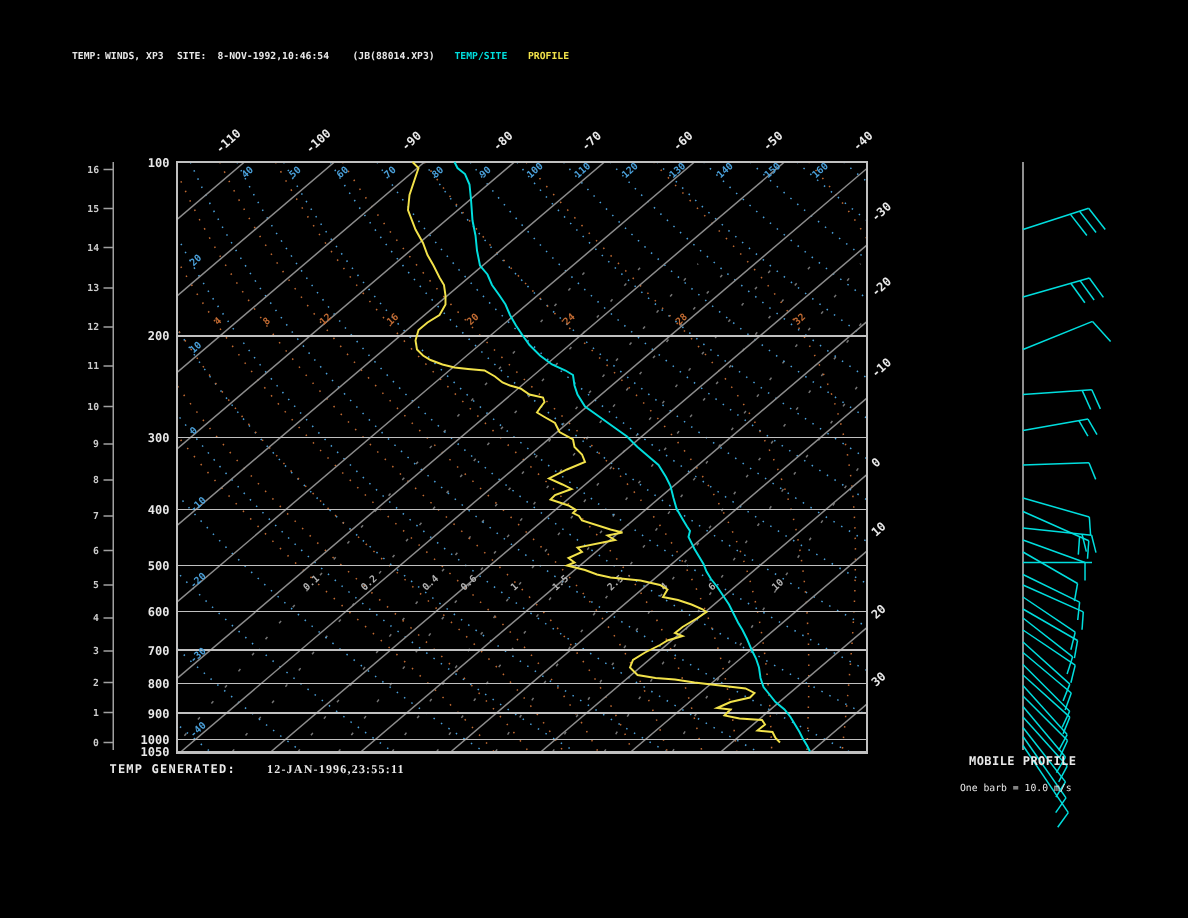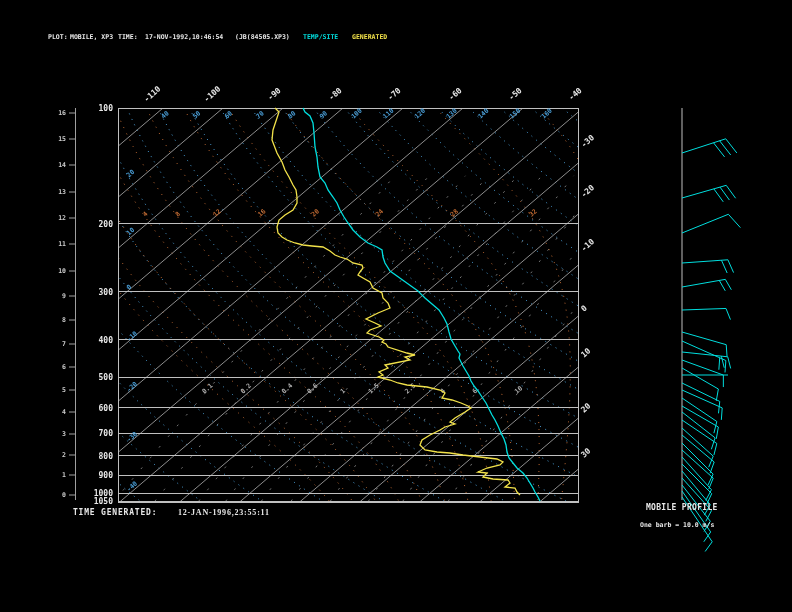--- a/index.html
+++ b/index.html
@@ -9,21 +9,21 @@
   .t-site-l{left:48px;top:33px;}
   .t-site-v{left:70px;top:33px;}
   .t-time-l{left:118px;top:33px;}
   .t-time-v{left:145px;top:33px;}
   .t-file{left:235px;top:33px;}
   .t-temp{left:303px;top:33px;color:#00dede;}
   .t-dew{left:352px;top:33px;color:#f2e24a;}
   .f-label{left:73px;top:508px;font-size:8px;letter-spacing:0.8px;}
   .f-value{left:178px;top:508px;font-size:8px;letter-spacing:0.8px;font-family:Liberation Serif, serif;}
   .w-title{left:646px;top:503px;font-size:8px;letter-spacing:0.3px;}
-  .w-note{left:640px;top:521px;font-size:6.5px;font-weight:bold;}
+  .w-note{left:640px;top:521px;font-size:6.5px;font-weight:normal;}
   svg{position:absolute;left:0;top:0;}
 </style>
 </head>
 <body>
 
 <div id="screen">
   <svg id="plot" width="792" height="612">
       <clipPath id="boxclip">
         <rect x="118" y="108" width="460" height="394"></rect>
       </clipPath>
@@ -284,26 +284,26 @@
         <line x1="711.4417466797897" y1="510.69837232100537" x2="705.808087926359" y2="521.2937434353125" stroke="#00dede" stroke-width="1"></line>
         <line x1="682" y1="485" x2="710.3204278649803" y2="521.2484946659092" stroke="#00dede" stroke-width="1"></line>
         <line x1="710.3204278649803" y1="521.2484946659092" x2="703.9613966941819" y2="531.4250718197864" stroke="#00dede" stroke-width="1"></line>
         <line x1="682" y1="491" x2="710.6788218175523" y2="531.9576022144496" stroke="#00dede" stroke-width="1"></line>
         <line x1="710.6788218175523" y1="531.9576022144496" x2="703.7959045813398" y2="541.7874267459175" stroke="#00dede" stroke-width="1"></line>
         <line x1="682" y1="497" x2="712.1964167874203" y2="541.7680289179723" stroke="#00dede" stroke-width="1"></line>
         <line x1="712.1964167874203" y1="541.7680289179723" x2="705.1429937599106" y2="551.4762328504717" stroke="#00dede" stroke-width="1"></line>
       </g>
     </svg>
 
-  <span class="hud t-site-l">PLOT:</span>
-  <span class="hud t-site-v">MOBILE, XP3</span>
-  <span class="hud t-time-l">TIME:</span>
-  <span class="hud t-time-v">17-NOV-1992,10:46:54</span>
-  <span class="hud t-file">(JB(84505.XP3)</span>
+  <span class="hud t-site-l">TEMP:</span>
+  <span class="hud t-site-v">WINDS, XP3</span>
+  <span class="hud t-time-l">SITE:</span>
+  <span class="hud t-time-v">8-NOV-1992,10:46:54</span>
+  <span class="hud t-file">(JB(88014.XP3)</span>
   <span class="hud t-temp">TEMP/SITE</span>
-  <span class="hud t-dew">GENERATED</span>
-
-  <span class="hud f-label">TIME GENERATED:</span>
+  <span class="hud t-dew">PROFILE</span>
+
+  <span class="hud f-label">TEMP GENERATED:</span>
   <span class="hud f-value">12-JAN-1996,23:55:11</span>
 
   <span class="hud w-title">MOBILE PROFILE</span>
   <span class="hud w-note">One barb = 10.0 m/s</span>
 </div>
 
 </body></html>

